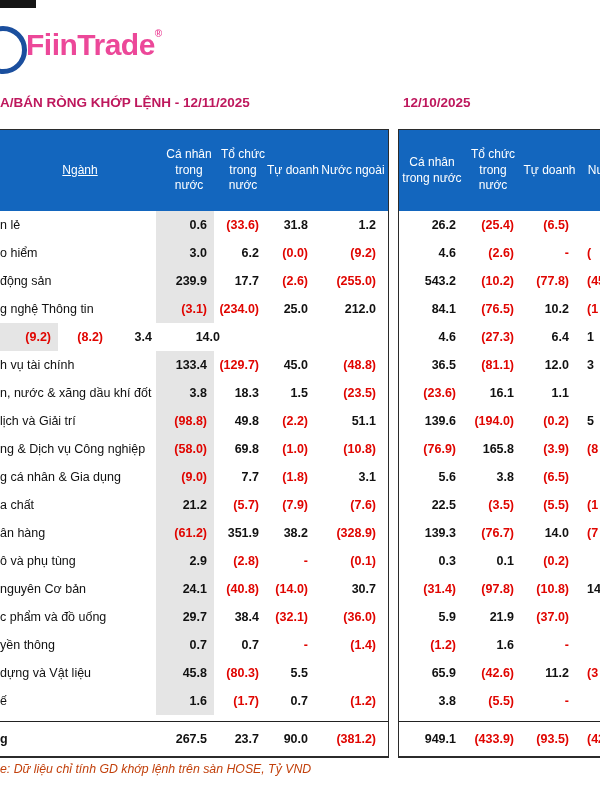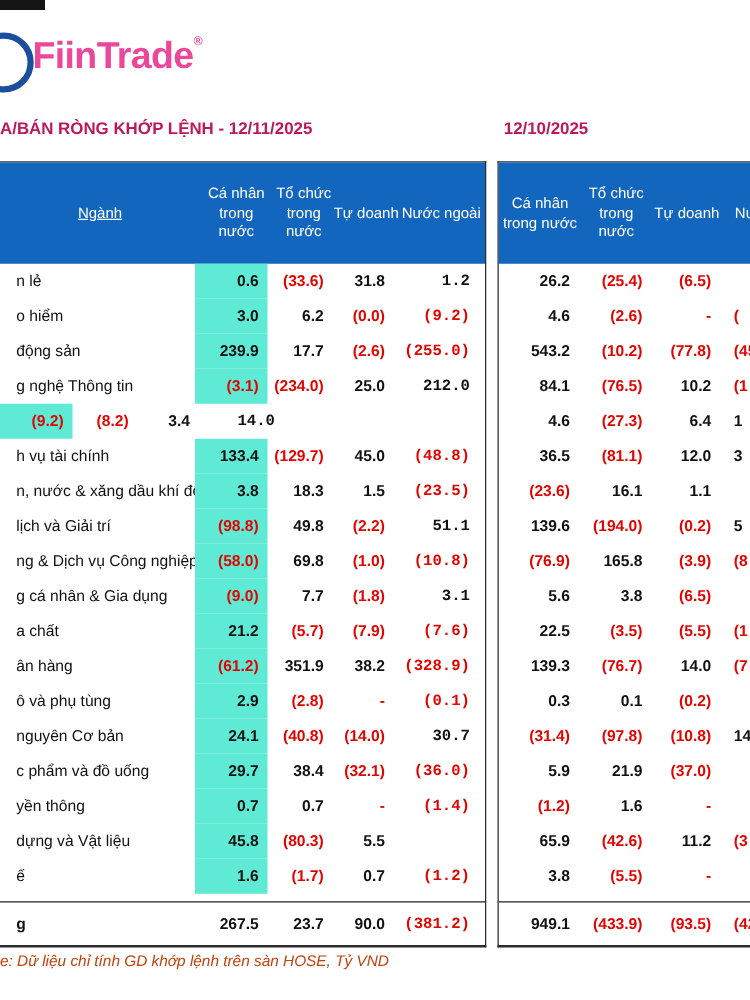--- a/index.html
+++ b/index.html
@@ -25,33 +25,33 @@
   
   .tbl{top:129px;background:#fff;}
   .t-left{left:0;width:388px;border-top:1.5px solid #2b2b2b;border-right:1.5px solid #2b2b2b;border-bottom:2px solid #2b2b2b;}
   .t-right{left:398px;width:262px;border-top:1.5px solid #2b2b2b;border-left:1.5px solid #2b2b2b;border-bottom:2px solid #2b2b2b;}
   .thead{display:flex;height:81px;background:#1366be;color:#fff;}
   .th{display:flex;align-items:center;justify-content:center;text-align:center;
     font-size:12px;line-height:1.28;padding:0 2px;box-sizing:border-box;}
   .nowrap{white-space:nowrap;}
   .tr{display:flex;height:28px;line-height:28px;}
   .td{box-sizing:border-box;display:block;}
-  .name{width:156px;font-size:12.5px;white-space:nowrap;overflow:hidden;padding-left:13px;}
+  .name{width:156px;font-size:12.5px;white-space:nowrap;overflow:hidden;padding-left:0;}
   .v{font-size:12.5px;font-weight:bold;text-align:right;white-space:nowrap;}
   .neg{color:#e00500;}
   
   .t-left .h-name{width:160px;text-decoration:underline;}
   .t-left .h-c0{width:58px;}
   .t-left .h-c1{width:50px;}
   .t-left .h-c2{width:50px;}
   .t-left .h-c3{width:70px;}
-  .t-left .c0{width:58px;padding-right:7px;background:#5eead4;}
+  .t-left .c0{width:58px;padding-right:7px;background:#e5e5e5;}
   .t-left .c1{width:50px;padding-right:5px;}
   .t-left .c2{width:50px;padding-right:6px;}
-  .t-left .c3{width:70px;padding-right:8px;font-family:Liberation Mono, monospace;}
+  .t-left .c3{width:70px;padding-right:8px;}
   .t-left .total .c0{background:transparent;}
   
   .t-right .h-c0{width:66px;}
   .t-right .h-c1{width:56px;}
   .t-right .h-c2{width:57px;}
   .t-right .h-c3{width:83px;}
   .t-right .c0{width:66px;padding-right:9px;}
   .t-right .c1{width:56px;padding-right:7px;}
   .t-right .c2{width:57px;padding-right:9px;}
   .t-right .c3{width:83px;padding-left:9px;text-align:left;}

